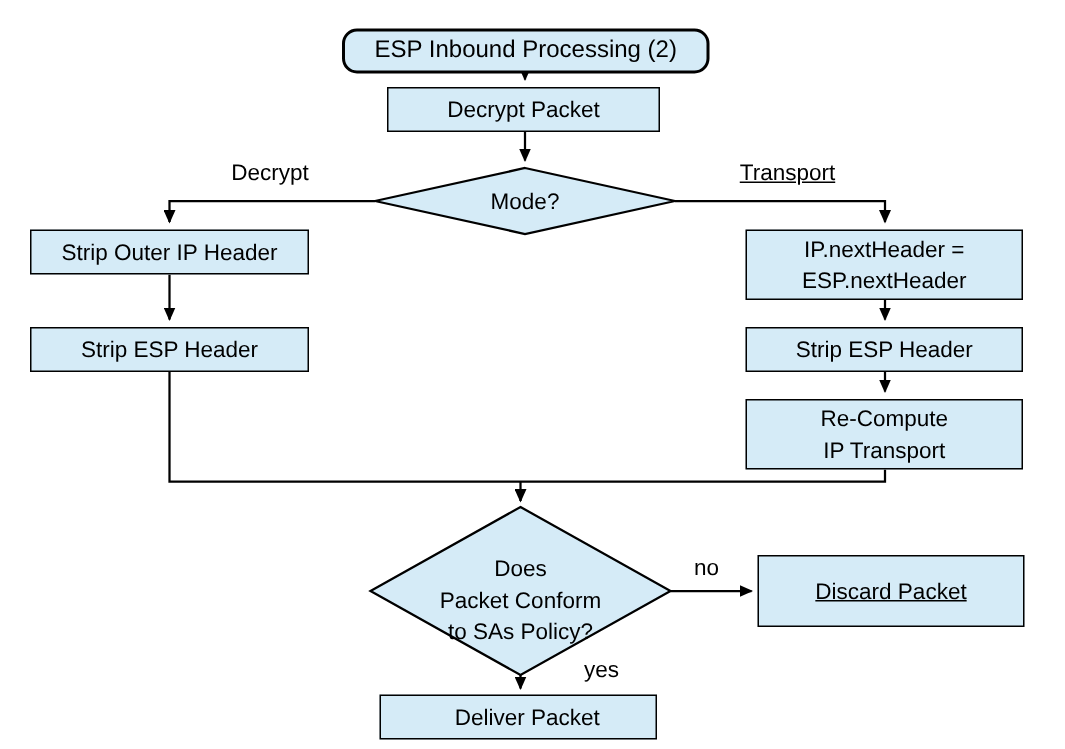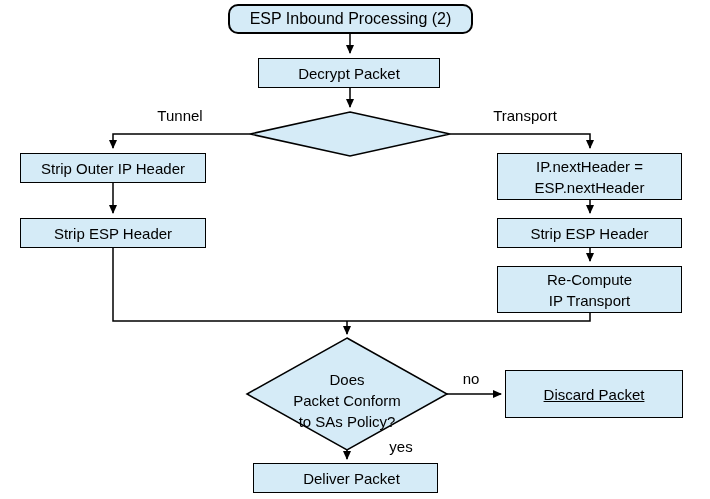--- a/index.html
+++ b/index.html
@@ -26,20 +26,21 @@
     justify-content: center;
     text-align: center;
     font-size: 15px;
     line-height: 1.4;
     white-space: pre-line;
   }
   .terminator {
     border-radius: 10px;
     border-width: 2px;
     font-size: 16px;
+    margin-top: 15px;
   }
   .diamond-label {
     position: absolute;
     display: flex;
     align-items: center;
     justify-content: center;
     text-align: center;
     font-size: 15px;
     line-height: 1.4;
     white-space: pre-line;
@@ -105,26 +106,27 @@
 
   <div class="node" style="left:497px; top:218px; width:185px; height:30px;">Strip ESP Header</div>
 
   <div class="node" style="left:497px; top:266px; width:185px; height:47px;">Re-Compute
 IP Transport</div>
 
   <div class="node" style="left:505px; top:370px; width:178px; height:48px;text-decoration:underline;">Discard Packet</div>
 
   <div class="node" style="left:253px; top:463px; width:185px; height:30px;padding-left:12px;">Deliver Packet</div>
 
+  <div class="diamond-label" style="left:250px; top:112px; width:200px; height:44px;">Mode?</div>
 
   <div class="diamond-label" style="left:247px; top:344px; width:200px; height:112px;">Does
 Packet Conform
 to SAs Policy?</div>
 
-  <div class="edge-label" style="left:140px; top:107px; width:80px;">Tunnel</div>
+  <div class="edge-label" style="left:140px; top:107px; width:80px;">Decrypt</div>
 
-  <div class="edge-label" style="left:480px; top:107px; width:90px;">Transport</div>
+  <div class="edge-label" style="left:480px; top:107px; width:90px;text-decoration:underline;">Transport</div>
 
   <div class="edge-label" style="left:451px; top:370px; width:40px;">no</div>
 
   <div class="edge-label" style="left:376px; top:438px; width:50px;">yes</div>
 
 </div>
 
 </body></html>

